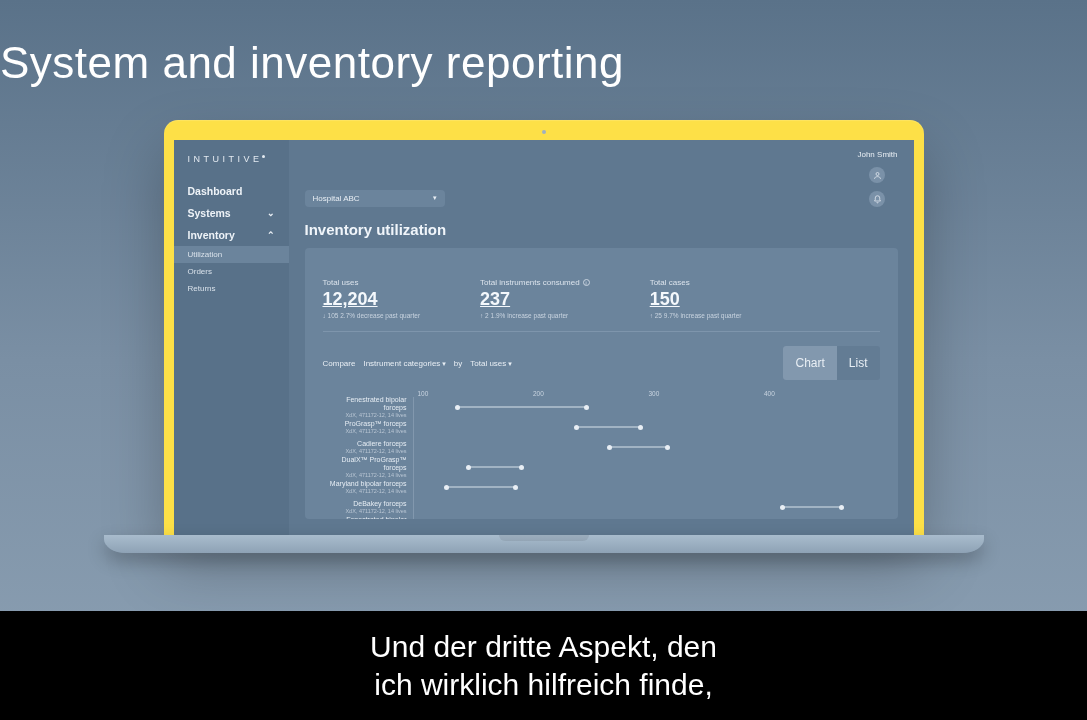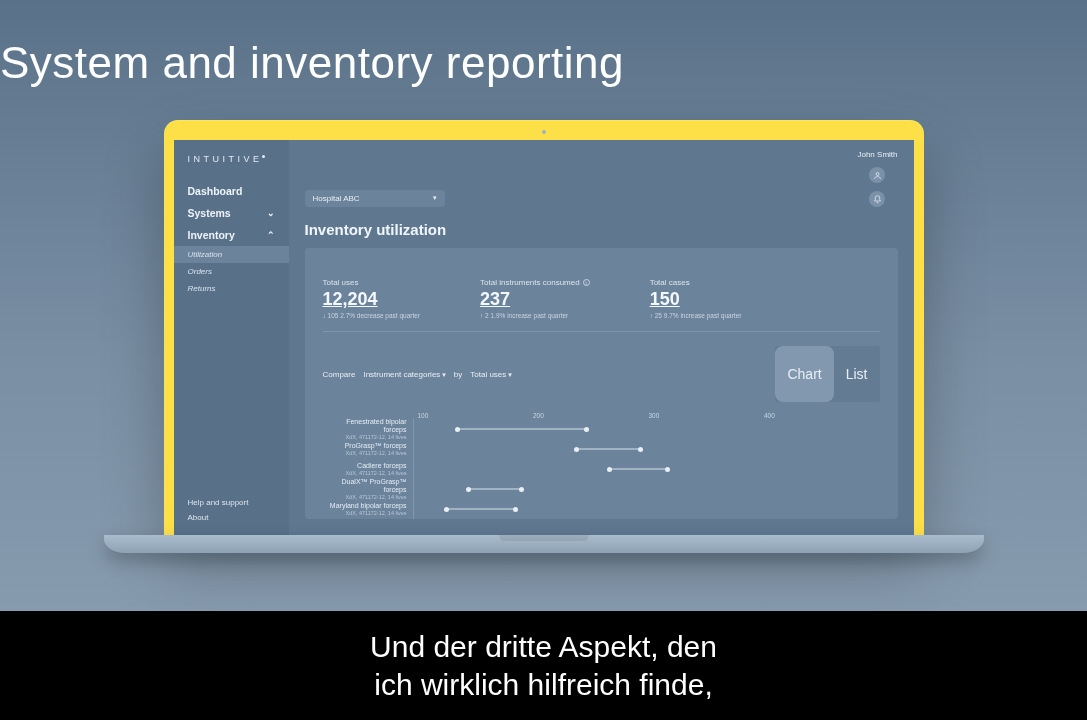--- a/index.html
+++ b/index.html
@@ -90,21 +90,20 @@
     font-size: 10.5px;
     font-weight: 600;
     color: #eef3f8;
     display:flex;
     justify-content:space-between;
     align-items:center;
     cursor:pointer;
   }
   .nav-sub {
     list-style:none;
-    font-style:italic;
   }
   .nav-sub li {
     padding: 4px 14px;
     font-size: 8px;
     color: #d8e1ea;
     cursor:pointer;
   }
   .nav-sub li.active {
     background: #6b849c;
   }
@@ -193,21 +192,21 @@
     display:flex;
     align-items:center;
     gap:8px;
     padding: 14px 0 6px;
     font-size:8px;
     text-align:right;
   }
   .compare-select { cursor:pointer; }
   .compare-select::after { content:" ▾"; font-size:7px; }
   .toggle-group { margin-left:auto; display:flex; background:#637c94; border-radius:3px; overflow:hidden;}
-  .toggle-btn { padding:20px 12px; font-size:14px; cursor:pointer;border-radius:8px;}
+  .toggle-btn { padding:10px 12px; font-size:12px; cursor:pointer;}
   .toggle-btn.active { background:#8298ae; }
 
   .chart-area {
     position:relative;
     margin-top: 4px;
   }
   .axis-ticks {
     display:flex;
     font-size:6.5px;
     color:#c9d4e0;
@@ -291,24 +290,20 @@
           <li class="nav-item">
             <span>Inventory</span>
             <span class="chev">⌃</span>
           </li>
         </ul>
         <ul class="nav-sub">
           <li class="active">Utilization</li>
           <li>Orders</li>
           <li>Returns</li>
         </ul>
-        <div class="sidebar-footer">
-          <div>Help and support</div>
-          <div>About</div>
-        </div>
       </aside>
 
       <div class="main">
         <div class="topbar">
           <div class="hospital-select">Hospital ABC</div>
           <div class="topbar-right">
             <span class="username">John Smith</span>
             <span class="icon-circle">
               <svg width="9" height="9" viewBox="0 0 24 24" fill="none" stroke="#e8eef4" stroke-width="2">
                   <circle cx="12" cy="8" r="4"></circle>

